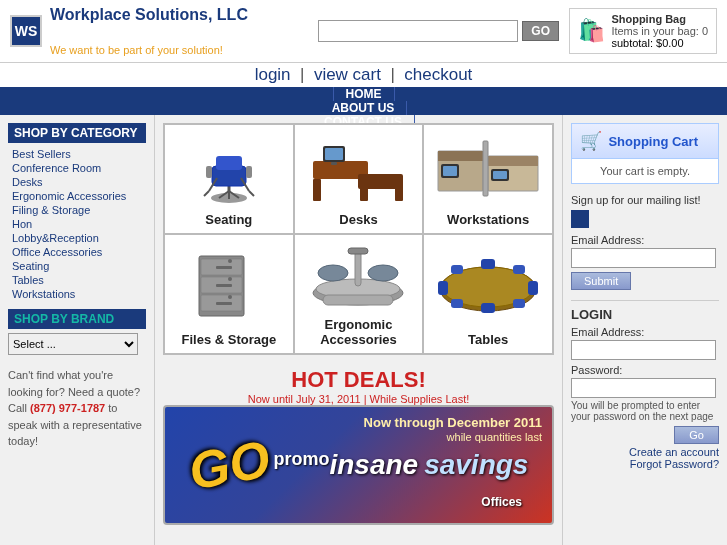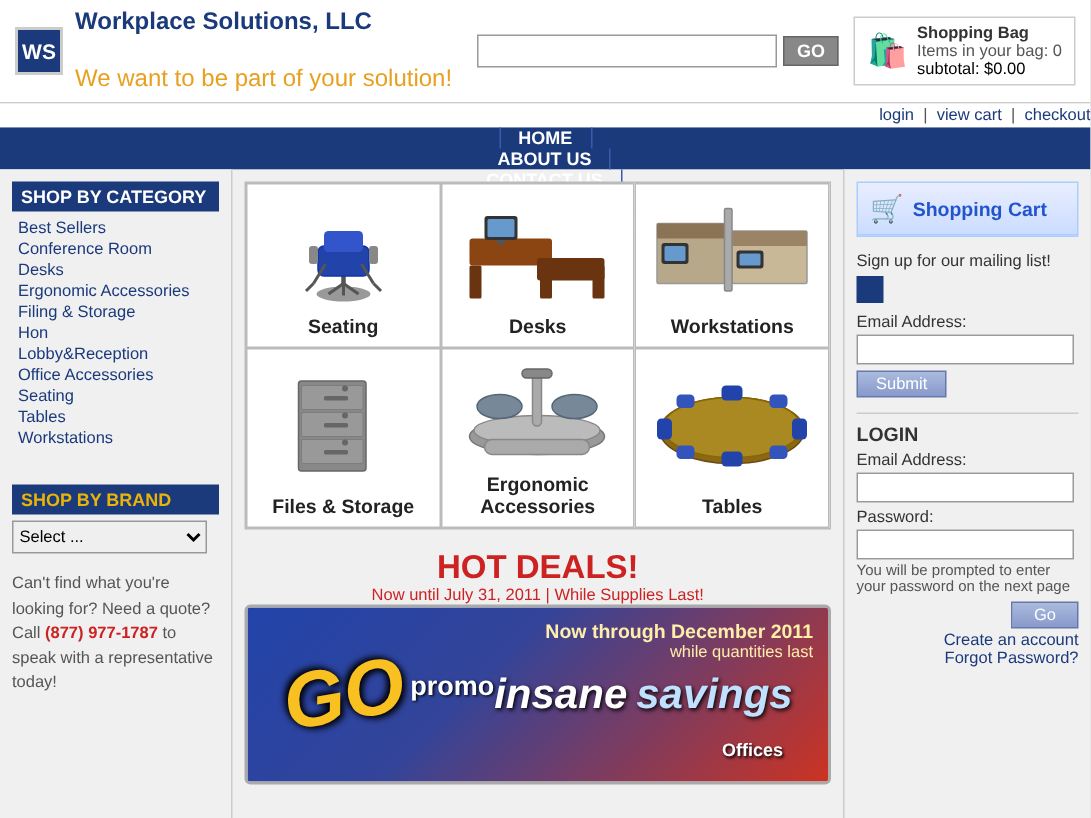--- a/index.html
+++ b/index.html
@@ -4,49 +4,49 @@
   <style>
     * { margin: 0; padding: 0; box-sizing: border-box; }
     body { font-family: Arial, sans-serif; font-size: 12px; background: #d0d0d0; width: 727px; }
 
     
     #header { background: #fff; border-bottom: 1px solid #ccc; display: flex; align-items: center; padding: 6px 10px; gap: 10px; }
     #logo-area { display: flex; align-items: center; gap: 8px; flex: 1; }
     #logo-box { width: 32px; height: 32px; background: #1a3a7c; display: flex; align-items: center; justify-content: center; color: #fff; font-weight: bold; font-size: 14px; border: 2px solid #ccc; }
     #logo-text { }
     #logo-title { font-size: 16px; font-weight: bold; color: #1a3a7c; }
-    #logo-subtitle { font-size: 16px; color: #e8a020; margin-top: 20px; }
+    #logo-subtitle { font-size: 11px; color: #e8a020; margin-top: 20px; }
     #header-search { display: flex; align-items: center; gap: 4px; }
     #search-input-field { width: 200px; height: 22px; border: 1px solid #999; padding: 2px 4px; }
     #search-button { background: #888; color: #fff; border: 1px solid #666; padding: 2px 8px; cursor: pointer; font-size: 12px; font-weight: bold; }
     #header-cart { display: flex; align-items: center; gap: 6px; background: #fff; border: 1px solid #ccc; padding: 4px 8px; }
     #cart-icon-area { color: #5577bb; font-size: 22px; }
     #cart-info { font-size: 11px; }
     #cart-title { font-weight: bold; color: #333; }
     #cart-details { color: #555; }
 
     
-    #auth-links { text-align: right; font-size: 11px; color: #555; padding: 2px 0; background: #fff; }
+    #auth-links { text-align: center; font-size: 17px; color: #555; padding: 2px 16px; background: #fff; }
     #auth-links a { color: #1a3a7c; text-decoration: none; }
 
     
     #navbar { background: #1a3a7c; display: flex; align-items: center; padding: 0 10px; height: 28px; flex-direction: column; }
     .nav-item { color: #fff; font-size: 12px; font-weight: bold; padding: 0 12px; cursor: pointer; height: 28px; display: flex; align-items: center; border-right: 1px solid #3a5aaa; }
     .nav-item:first-child { border-left: 1px solid #3a5aaa; }
     .nav-spacer { flex: 1; }
     #view-shopping-bag { color: #fff; font-size: 11px; font-weight: bold; cursor: pointer; white-space: nowrap; border: 1px solid #5577bb; padding: 2px 8px; }
 
     
     #main-wrapper { display: flex; background: #f0f0f0; min-height: 460px; }
 
     
     #sidebar { width: 155px; background: #f0f0f0; padding: 8px 8px; border-right: 1px solid #ccc; flex-shrink: 0; }
     #sidebar-category-title { background: #1a3a7c; color: #fff; font-weight: bold; font-size: 12px; padding: 3px 6px; margin-bottom: 4px; }
     .sidebar-link { display: block; color: #1a3a7c; text-decoration: none; font-size: 11px; padding: 1px 4px; cursor: pointer; }
-    #sidebar-brand-title { background: #1a3a7c; color: #eab308; font-weight: bold; font-size: 12px; padding: 3px 6px; margin-top: 24px; margin-bottom: 4px; }
+    #sidebar-brand-title { background: #1a3a7c; color: #14b8a6; font-weight: bold; font-size: 12px; padding: 3px 6px; margin-top: 8px; margin-bottom: 4px; }
     #brand-select { width: 130px; height: 22px; border: 1px solid #999; font-size: 11px; }
     #sidebar-contact { margin-top: 12px; font-size: 11px; color: #555; line-height: 1.5; }
     #sidebar-phone { color: #cc2222; font-weight: bold; }
 
     
     #content { flex: 1; padding: 8px; }
 
     
     #category-grid { display: grid; grid-template-columns: repeat(3, 1fr); border: 1px solid #bbb; margin-bottom: 12px; }
     .cat-cell { border: 1px solid #bbb; display: flex; flex-direction: column; align-items: center; justify-content: flex-end; padding: 8px 4px 6px; background: #fff; cursor: pointer; min-height: 110px; }
@@ -313,20 +313,21 @@
 
   </div>
 
   <div id="right-panel">
 
     <div id="cart-widget">
       <div id="cart-widget-header">
         <div id="cart-widget-icon">🛒</div>
         <div id="cart-widget-title">Shopping Cart</div>
       </div>
+      <div id="cart-widget-body">Your cart is empty.</div>
     </div>
 
     <div id="mailing-section">
       <div id="mailing-label">Sign up for our mailing list!</div>
       <div id="mailing-icon"></div>
       <label id="email-label">Email Address:</label>
       <input id="email-input-mailing" type="text" style="">
       <button id="submit-button">Submit</button>
     </div>
 

